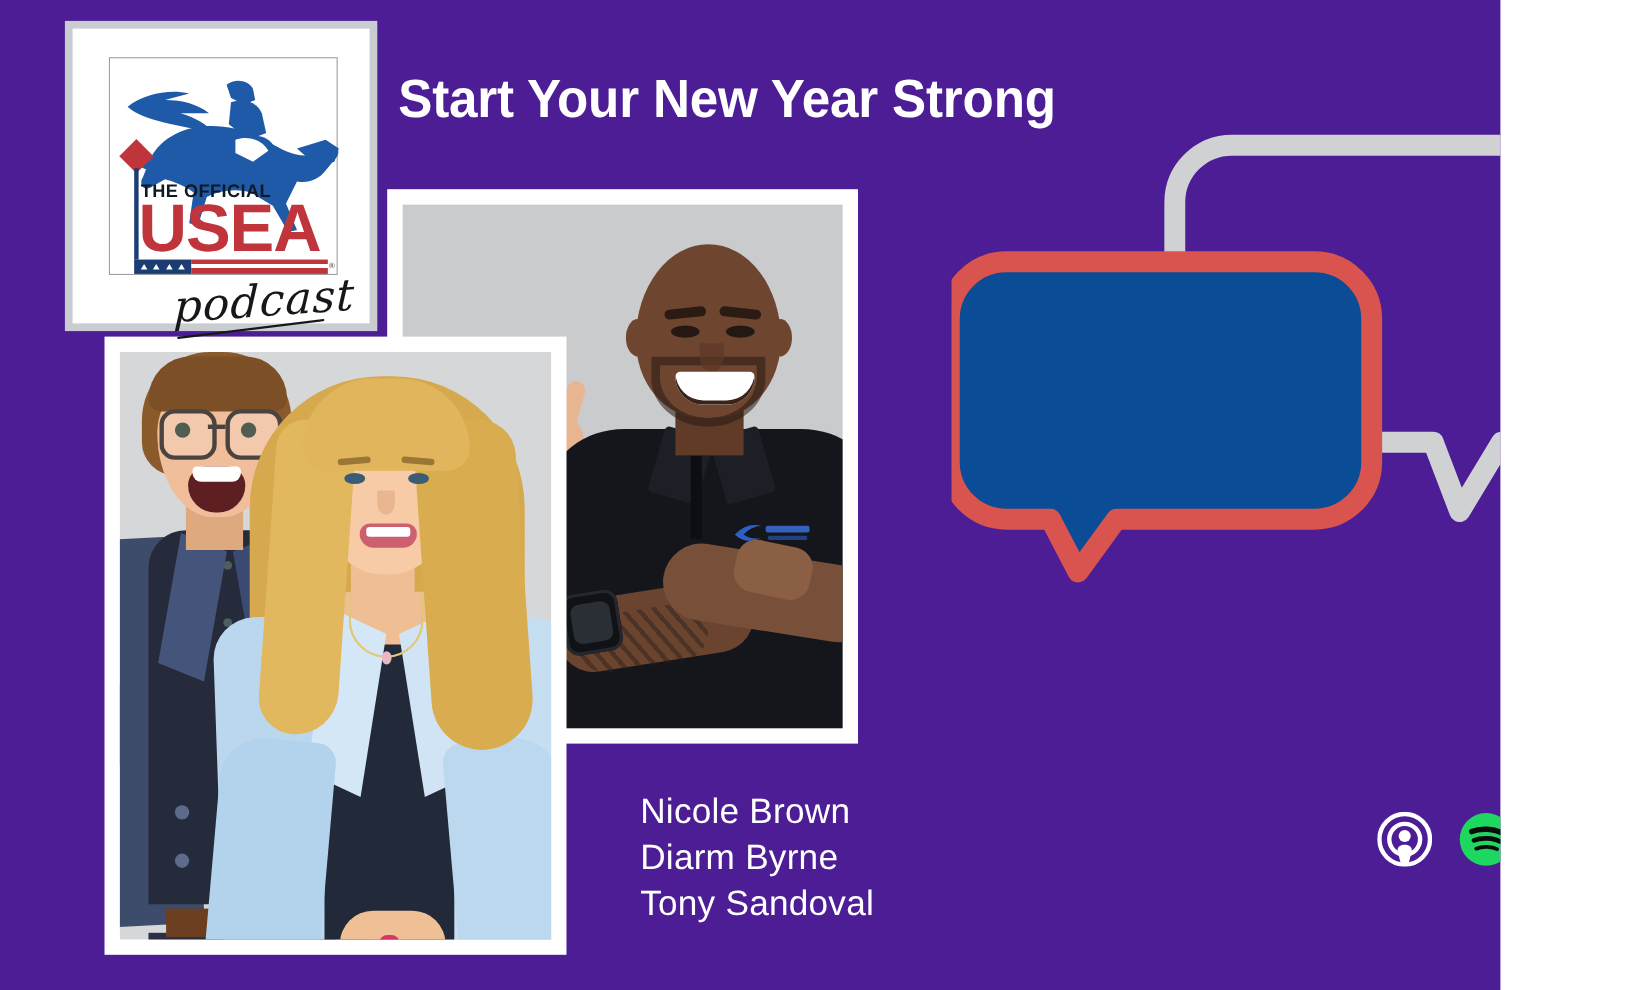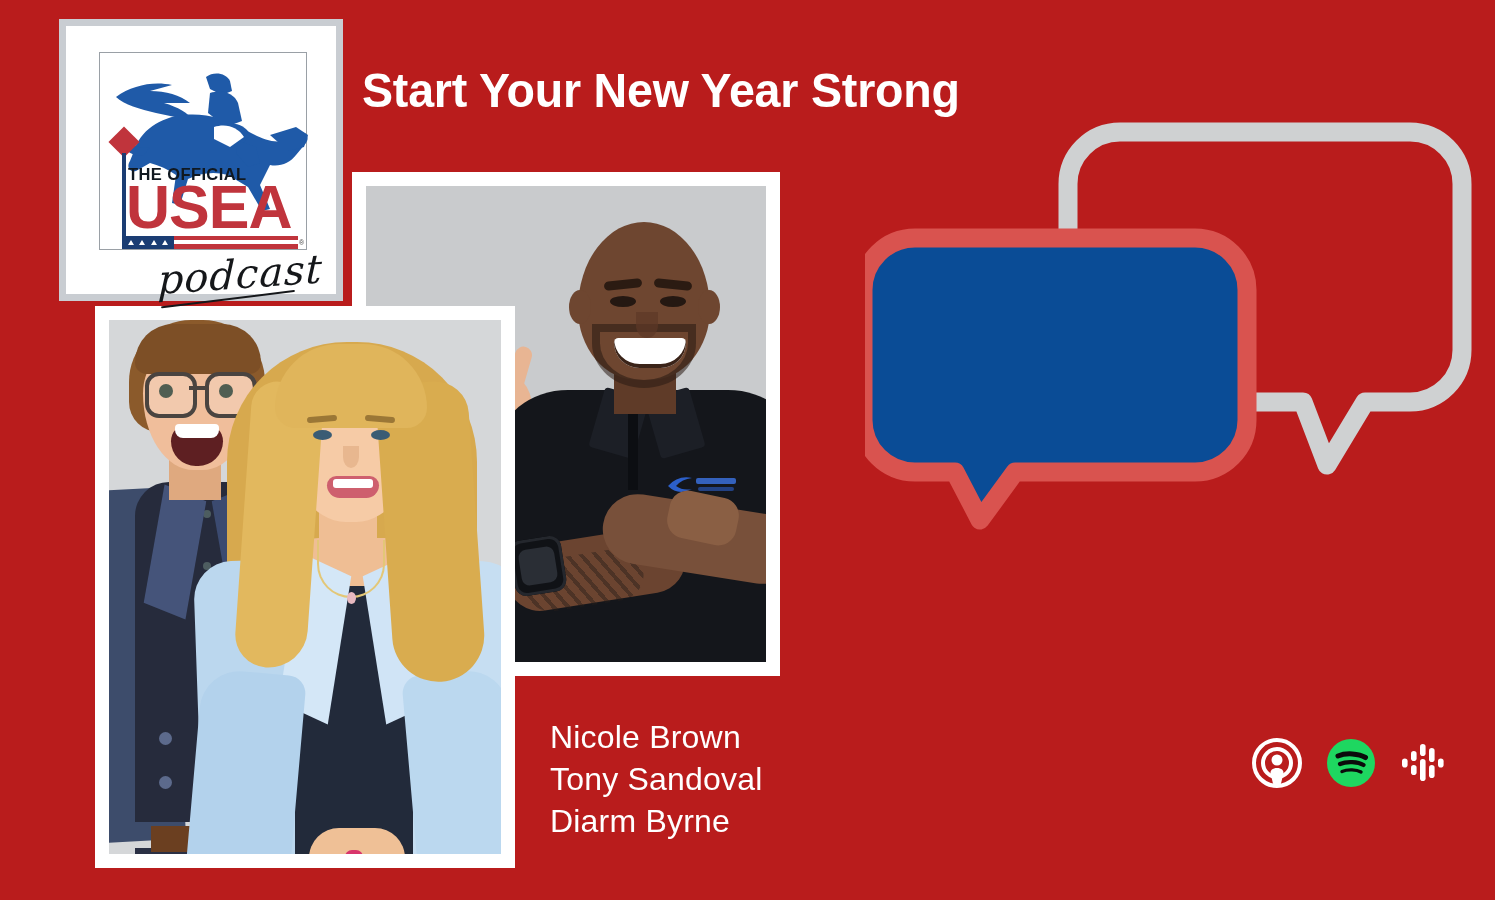--- a/index.html
+++ b/index.html
@@ -3,24 +3,24 @@
 <meta charset="utf-8">
 <title>USEA Podcast Episode Graphic</title>
 <style>
   html, body {
     margin: 0;
     padding: 0;
     background: #ffffff;
   }
   #canvas {
     position: relative;
-    width: 1495px;
+    width: 1364px;
     height: 900px;
     overflow: hidden;
-    background: #b91c1c;
+    background: #4c1d95;
     font-family: "Liberation Sans", sans-serif;
     -webkit-font-smoothing: antialiased;
   }
 
   
   .logo-card {
     position: absolute;
     left: 66px;
     top: 26px;
     width: 270px;
@@ -410,21 +410,21 @@
     background:#EFC096; border-radius: 30px;
   }
   .nicole-nail { position:absolute; left:112px; top:508px; width:18px; height:14px; background:#D8356B; border-radius:8px; }
 
   
   .bubbles { position: absolute; left: 865px; top: 120px; width: 610px; height: 410px; }
 
   
   .guests {
     position: absolute;
-    left: 550px;
+    left: 582px;
     top: 716px;
     color: #ffffff;
   }
   .guests .g-line {
     font-size: 32px;
     line-height: 42px;
     letter-spacing: 0.2px;
     white-space: nowrap;
   }
 
@@ -614,22 +614,22 @@
           </span>
         <span class="stripes"></span>
       </div>
       <div class="logo-reg">®</div>
       <div class="logo-podcast">podcast</div>
     </div>
   </div>
 
   <div class="guests">
     <div class="g-line">Nicole Brown</div>
+    <div class="g-line">Diarm Byrne</div>
     <div class="g-line">Tony Sandoval</div>
-    <div class="g-line">Diarm Byrne</div>
   </div>
 
 
   <div class="platforms">
 
     <svg class="platform-icon" viewBox="0 0 50 50">
       <circle cx="25" cy="25" r="23" fill="none" stroke="#ffffff" stroke-width="4"></circle>
       <circle cx="25" cy="25" r="14" fill="none" stroke="#ffffff" stroke-width="4"></circle>
       <circle cx="25" cy="22" r="5.5" fill="#ffffff"></circle>
       <path d="M25 30 c -4.4 0 -7 2.4 -6.4 5.6 l 2.2 9.2 c 0.5 2.1 2.2 3.4 4.2 3.4 s 3.7 -1.3 4.2 -3.4 l 2.2 -9.2 C 32 32.4 29.4 30 25 30 Z" fill="#ffffff"></path>

